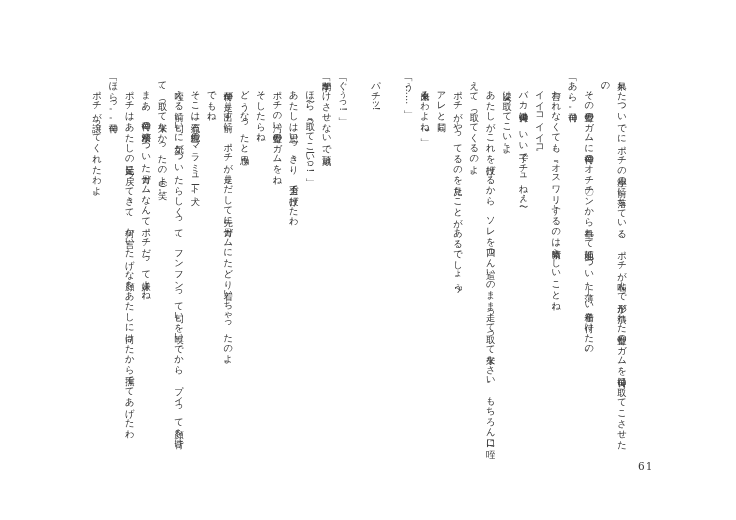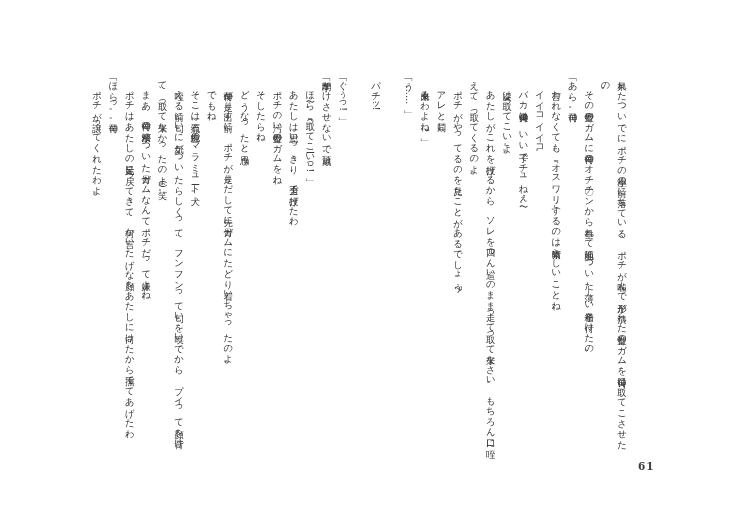--- a/index.html
+++ b/index.html
@@ -34,21 +34,20 @@
     padding: 0;
     text-indent: 0;
   }
   .page-number {
     position: absolute;
     left: 638px;
     top: 460px;
     font-size: 10.5px;
     color: #3a3a3a;
     letter-spacing: 1px;
-    font-weight: bold;
   }
 </style>
 </head>
 <body>
 
 <div class="book-page">
   <div class="vertical-text">
       <p>呆れたついでにポチの小屋の前に落ちている、ポチが噛んで形が潰れた骨型のガムを伸司に取ってこさせたの。</p>
       <p>　その骨型のガムに伸司のオチ〇チンから垂れて地面についた薄―い精子を付けたの。</p>
       <p>「あら。伸司。</p>

